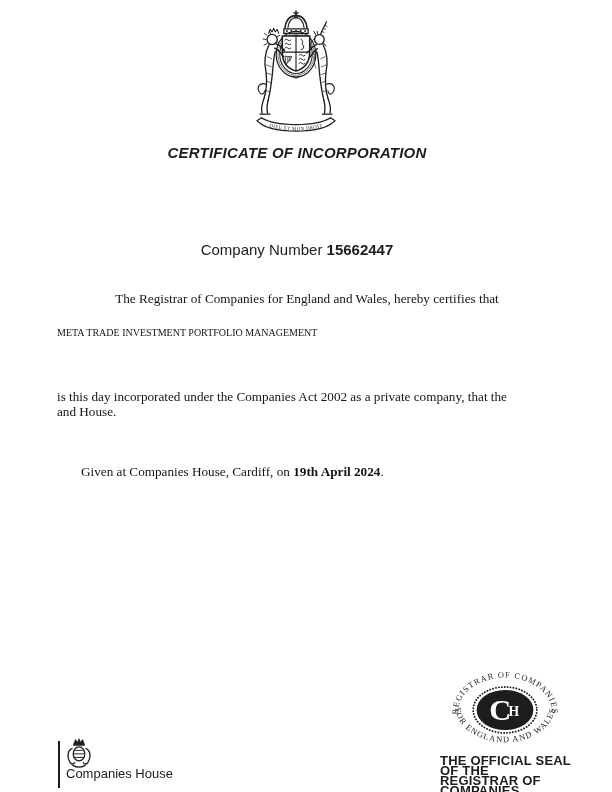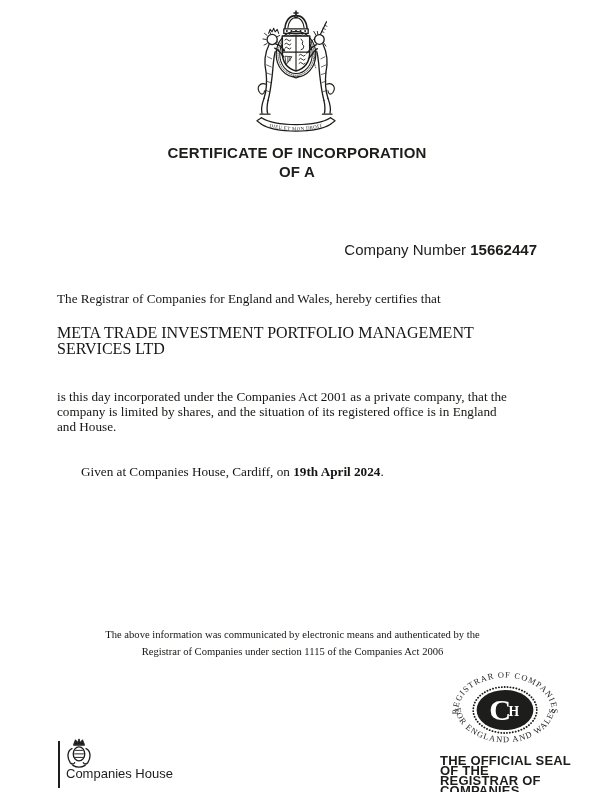--- a/index.html
+++ b/index.html
@@ -12,31 +12,32 @@
   
   .arms { position:absolute; left:234px; top:8px; width:124px; height:130px; }
   .arms svg { width:100%; height:100%; }
 
   
   .title {
     position:absolute; left:57px; top:143px; width:480px;
     text-align:center; font-family:"Liberation Sans", sans-serif;
     font-weight:bold; font-size:15px; line-height:19px; letter-spacing:.2px;
     color:#1d1d1b;
+    font-style:italic;
   }
   .company-number {
-    position:absolute; left:57px; top:241px; width:480px; text-align:right;
+    position:absolute; left:57px; top:241px; width:480px; text-align:center;
     font-family:"Liberation Sans", sans-serif; font-size:15px; color:#1d1d1b;
   }
   .company-number b { font-weight:bold; }
 
   
   .serif-block { position:absolute; left:57px; width:500px; font-size:13.2px; line-height:15.2px; color:#151513; }
-  .certify-line   { top:291px; }
-  .company-name   { top:325px; font-size:16px; line-height:15.8px; }
+  .certify-line   { top:291px;text-align:center; }
+  .company-name   { top:325px; font-size:10px; line-height:15.8px; }
   .incorp-para    { top:389px; }
   .given-line     { top:464px;margin-left:24px; }
   .given-line b   { font-weight:bold; }
 
   
   .footer-note {
     position:absolute; left:40px; top:627px; width:505px; text-align:center;
     font-size:10.6px; line-height:16.5px; color:#151513;
   }
 
@@ -135,48 +136,41 @@
           </defs>
         <text font-family="Liberation Serif, serif" font-size="9.5" letter-spacing="0.8" fill="#1d1d1b" stroke="none">
           <textPath href="#mottoPath" startOffset="50%" text-anchor="middle">DIEU ET MON DROIT</textPath>
         </text>
       </g>
     </svg>
   </div>
 
   <div class="title">
     <div>CERTIFICATE OF INCORPORATION</div>
-    <div>OF A</div>
   </div>
 
   <div class="company-number">
     <span>Company Number </span><b>15662447</b>
   </div>
 
   <div class="serif-block certify-line">The Registrar of Companies for England and Wales, hereby certifies that</div>
 
   <div class="serif-block company-name">
     <div>META TRADE INVESTMENT PORTFOLIO MANAGEMENT</div>
-    <div>SERVICES LTD</div>
   </div>
 
   <div class="serif-block incorp-para">
-    <div>is this day incorporated under the Companies Act 2001 as a private company, that the</div>
-    <div>company is limited by shares, and the situation of its registered office is in England</div>
+    <div>is this day incorporated under the Companies Act 2002 as a private company, that the</div>
     <div>and House.</div>
   </div>
 
   <div class="serif-block given-line">
     <span>Given at Companies House, Cardiff, on </span><b>19th April 2024</b><span>.</span>
   </div>
 
-  <div class="footer-note">
-    <div>The above information was communicated by electronic means and authenticated by the</div>
-    <div>Registrar of Companies under section 1115 of the Companies Act 2006</div>
-  </div>
 
   <div class="seal-graphic">
     <svg viewBox="-64 -47 128 94" xmlns="http://www.w3.org/2000/svg">
       <defs>
         <path id="sealTop" d="M -48,3 A 48,35 0 0 1 48,3"></path>
         <path id="sealBot" d="M -51,-3 A 51,37 0 0 0 51,-3"></path>
       </defs>
       <text font-family="Liberation Serif, serif" font-size="8.6" letter-spacing="1.1" fill="#1d1d1b">
         <textPath href="#sealTop" startOffset="50%" text-anchor="middle">REGISTRAR OF COMPANIES</textPath>
       </text>

